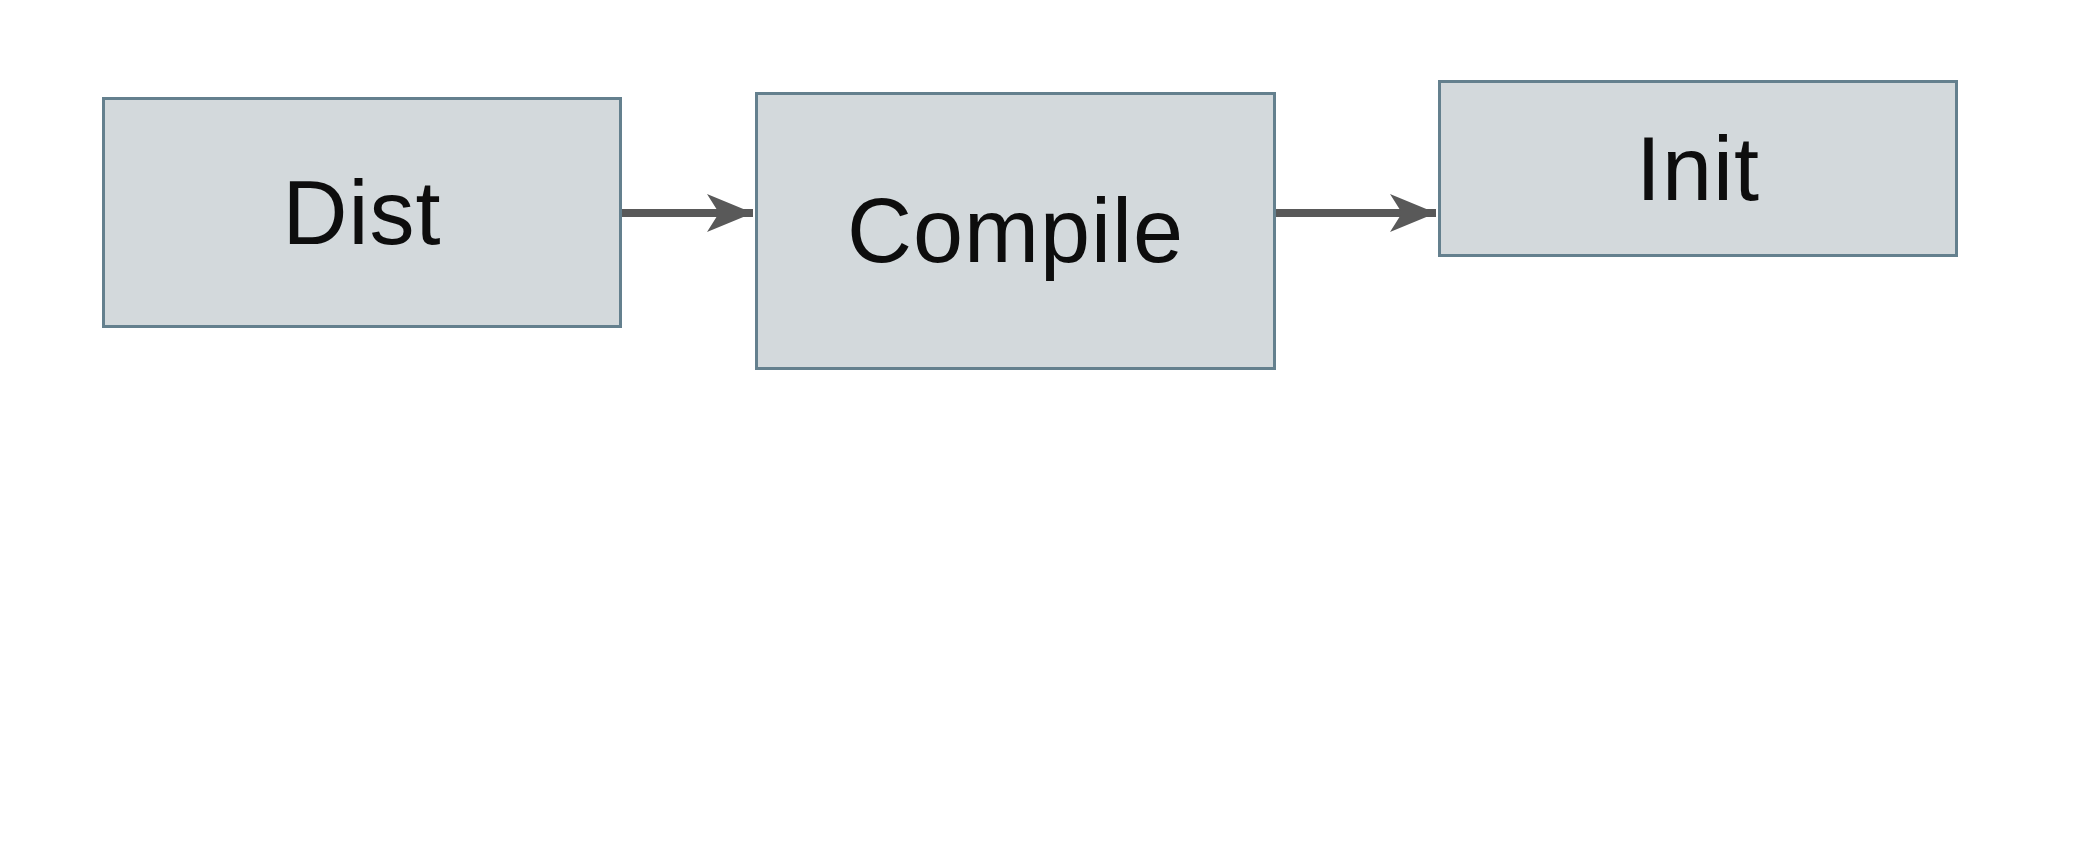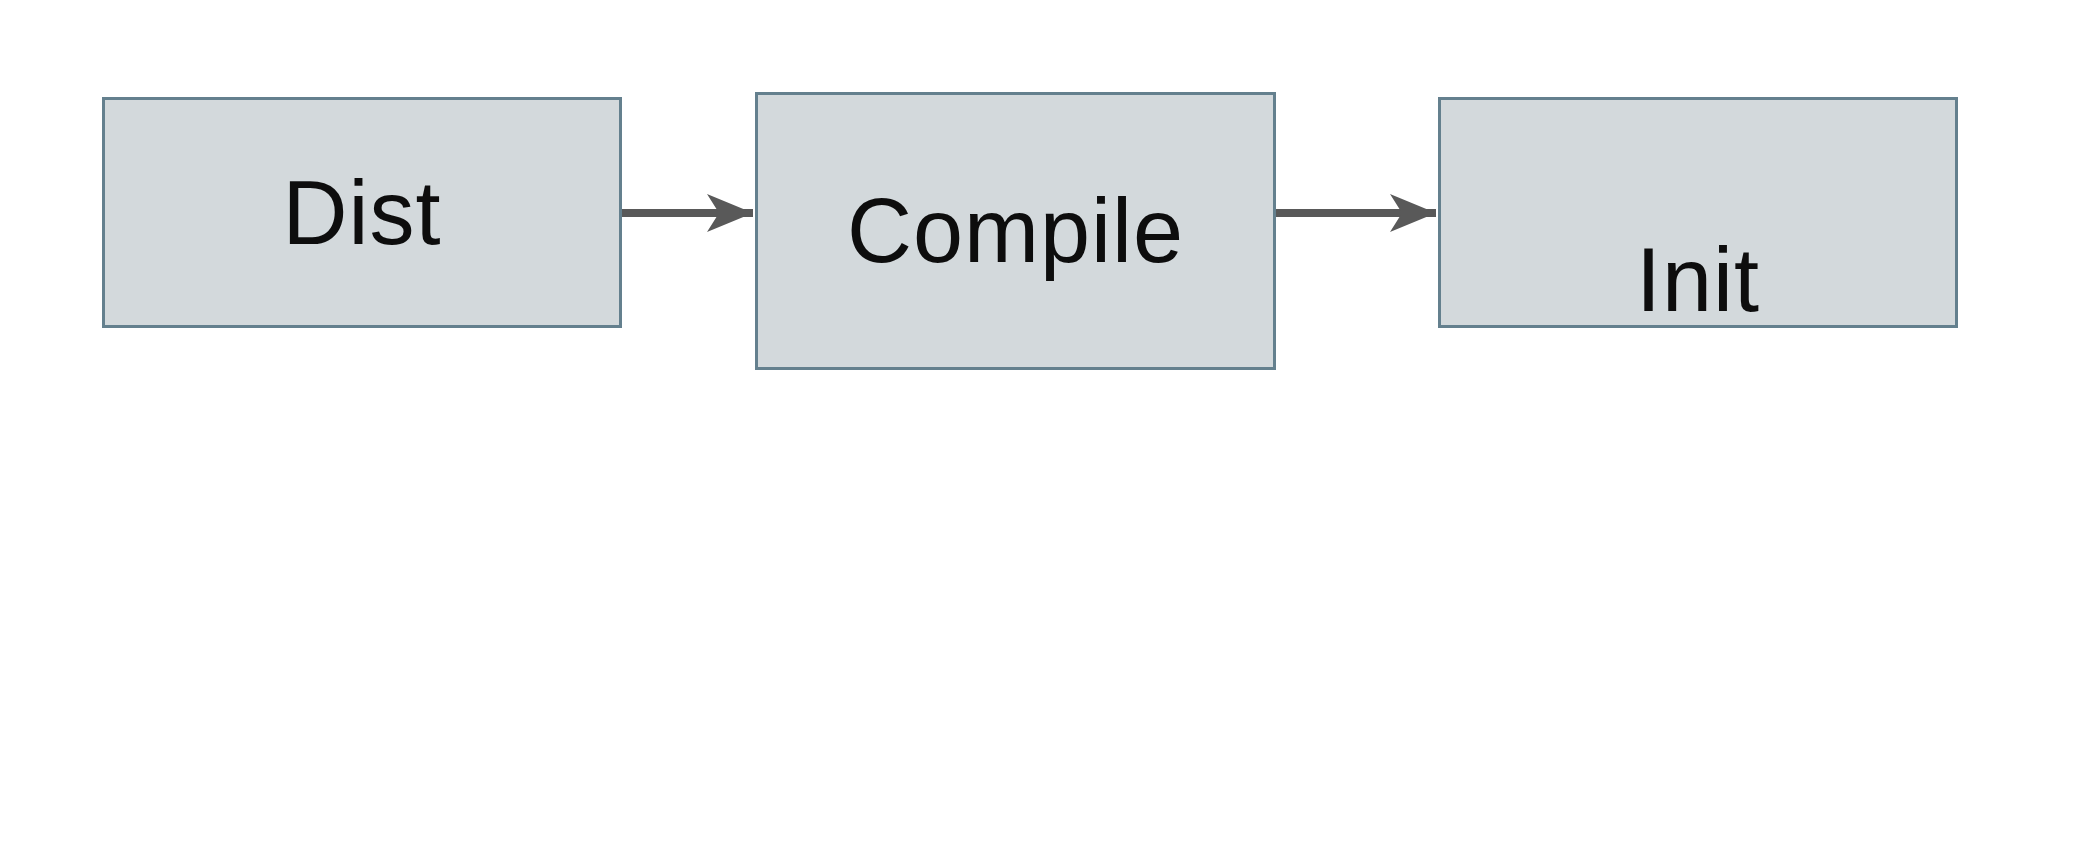--- a/index.html
+++ b/index.html
@@ -27,21 +27,21 @@
   .node-label {
     font-size: 90px;
     line-height: 1;
     color: var(--text-color, #0d0d0d);
     letter-spacing: 1px;
     white-space: nowrap;
     user-select: none;
   }
   .node-dist    { left: 74px;   top: 97px;  width: 520px; height: 231px; margin-left: 28px; }
   .node-compile { left: 755px;  top: 92px;  width: 521px; height: 278px; }
-  .node-init    { left: 1438px; top: 97px;  width: 520px; height: 231px; align-items: flex-end; }
+  .node-init    { left: 1438px; top: 80px;  width: 520px; height: 177px; }
   .node-clean   { left: 756px;  top: 513px; width: 521px; height: 229px; }
   .edges-layer {
     position: absolute;
     left: 0; top: 0;
     width: 2078px;
     height: 848px;
     pointer-events: none;
   }
   .edge-line {
     stroke: var(--arrow-color, #595959);

